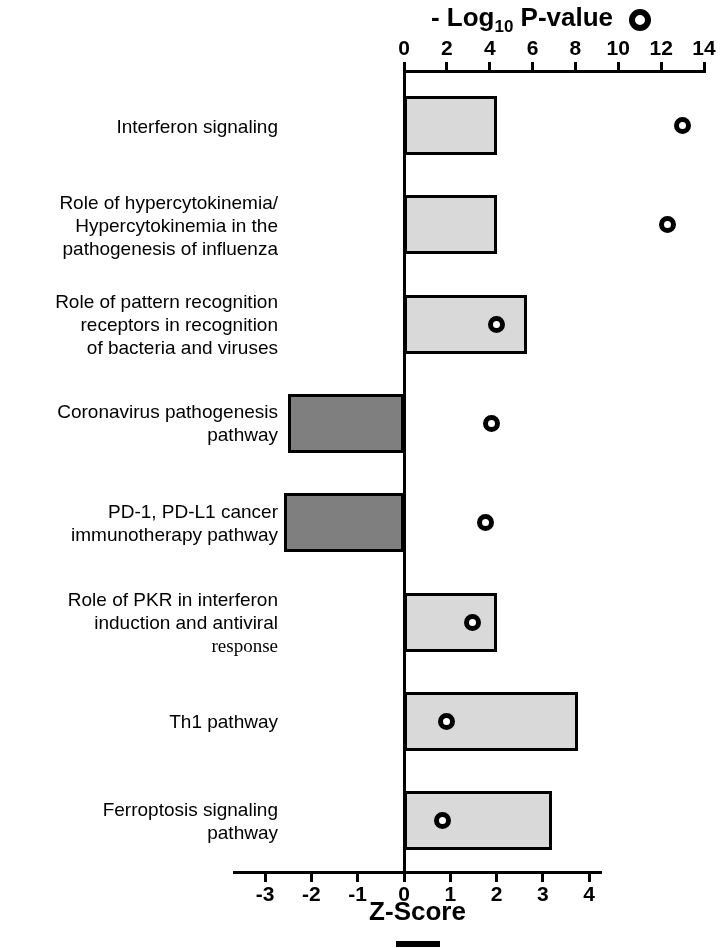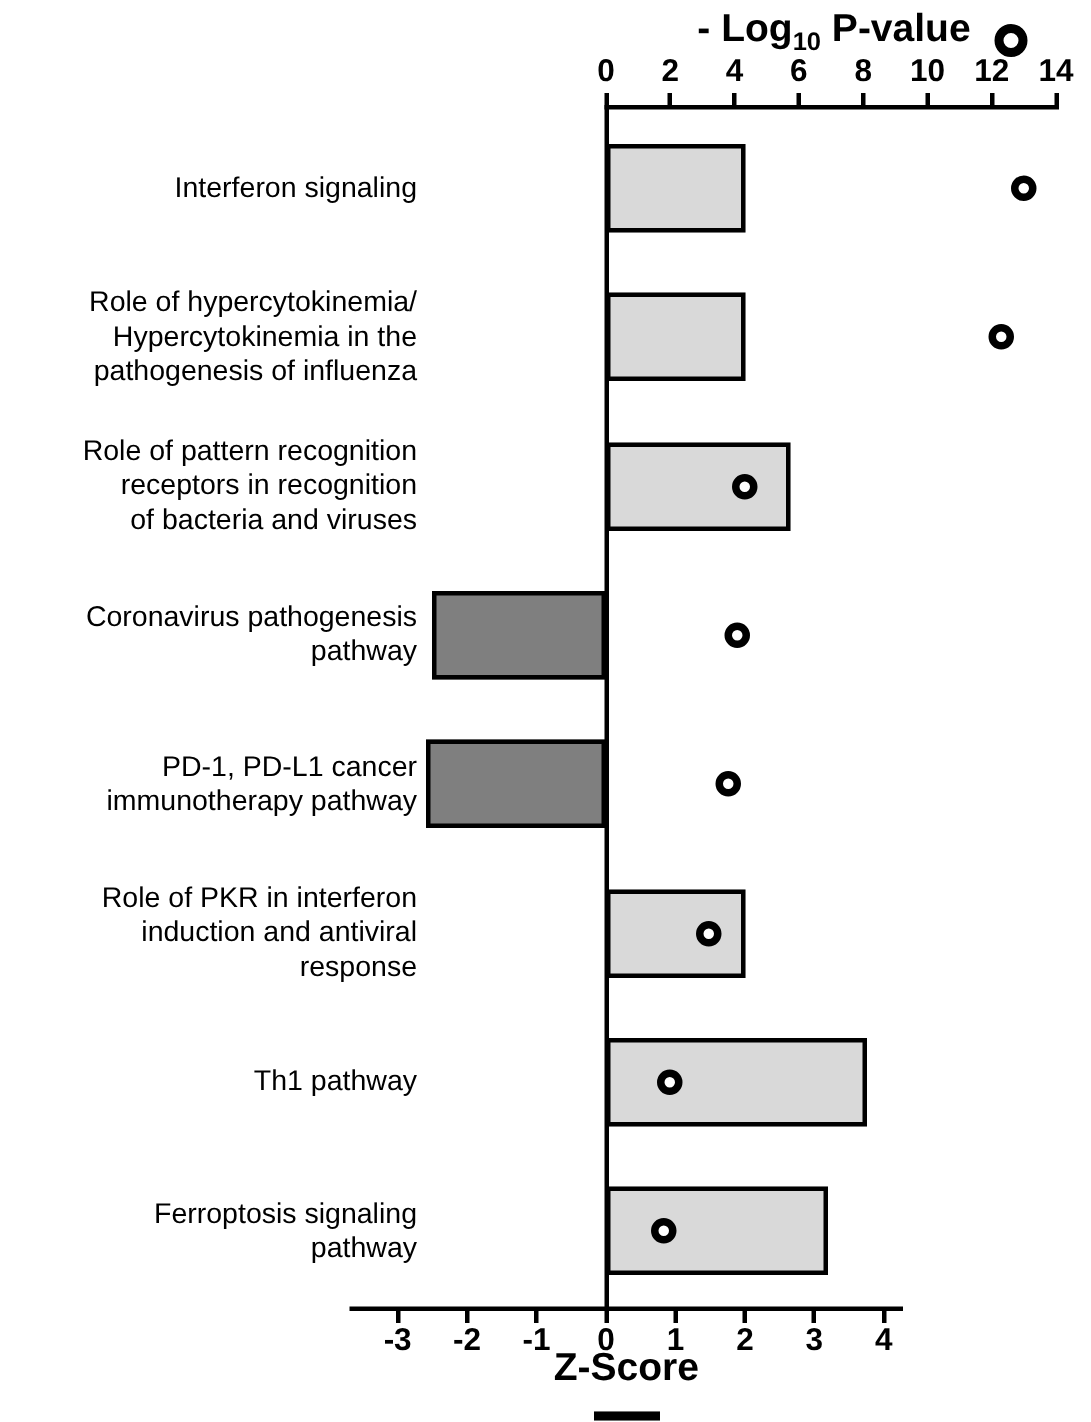--- a/index.html
+++ b/index.html
@@ -2,22 +2,22 @@
 <html><head>
 <meta charset="utf-8">
 <style>
   html,body{margin:0;padding:0;background:#fff;}
   .canvas{
     position:relative;width:727px;height:948px;background:#ffffff;
     font-family:"Liberation Sans",sans-serif;color:#000;overflow:hidden;
   }
   .abs{position:absolute;}
   .title-row{
-    position:absolute;left:424px;top:2px;width:302px;height:36px;
-    display:flex;align-items:flex-end;justify-content:center;gap:16px;
+    position:absolute;left:390px;top:2px;width:302px;height:36px;
+    display:flex;align-items:center;justify-content:center;gap:16px;
   }
   .title-text{font-size:26px;font-weight:bold;white-space:nowrap;}
   .title-text sub{font-size:17px;font-weight:bold;}
   .legend-dot{
     display:inline-block;width:22px;height:22px;border:6px solid #000;
     border-radius:50%;background:#fff;box-sizing:border-box;
   }
   .hline{position:absolute;height:3px;background:#000;}
   .vline{position:absolute;width:3px;background:#000;}
   .tick{position:absolute;width:3px;background:#000;}
@@ -116,21 +116,21 @@
       <div class="dot" style="left: 483.363px; top: 414.9px;"></div>
       <div class="rowlabel" style="top: 522.7px;">
         <span style="display: block;">PD-1, PD-L1 cancer</span>
         <span style="display: block; margin-left: 48px;">immunotherapy pathway</span>
       </div>
       <div class="bar" style="left: 283.62px; top: 493.2px; width: 120.38px; height: 59px; background: rgb(127, 127, 127);"></div>
       <div class="dot" style="left: 476.934px; top: 514.2px;"></div>
       <div class="rowlabel" style="top: 622px;">
         <span style="display: block;">Role of PKR in interferon</span>
         <span style="display: block;">induction and antiviral</span>
-        <span style="display: block;">response</span>
+        <span style="display: block; font-family: Liberation Serif, serif;">response</span>
       </div>
       <div class="bar" style="left: 404px; top: 592.5px; width: 92.6px; height: 59px; background: rgb(217, 217, 217);"></div>
       <div class="dot" style="left: 464.076px; top: 613.5px;"></div>
       <div class="rowlabel" style="top: 721.3px;">
         <span style="display: block;">Th1 pathway</span>
       </div>
       <div class="bar" style="left: 404px; top: 691.8px; width: 173.625px; height: 59px; background: rgb(217, 217, 217);"></div>
       <div class="dot" style="left: 438.36px; top: 712.8px;"></div>
       <div class="rowlabel" style="top: 820.6px;">
         <span style="display: block;">Ferroptosis signaling</span>

